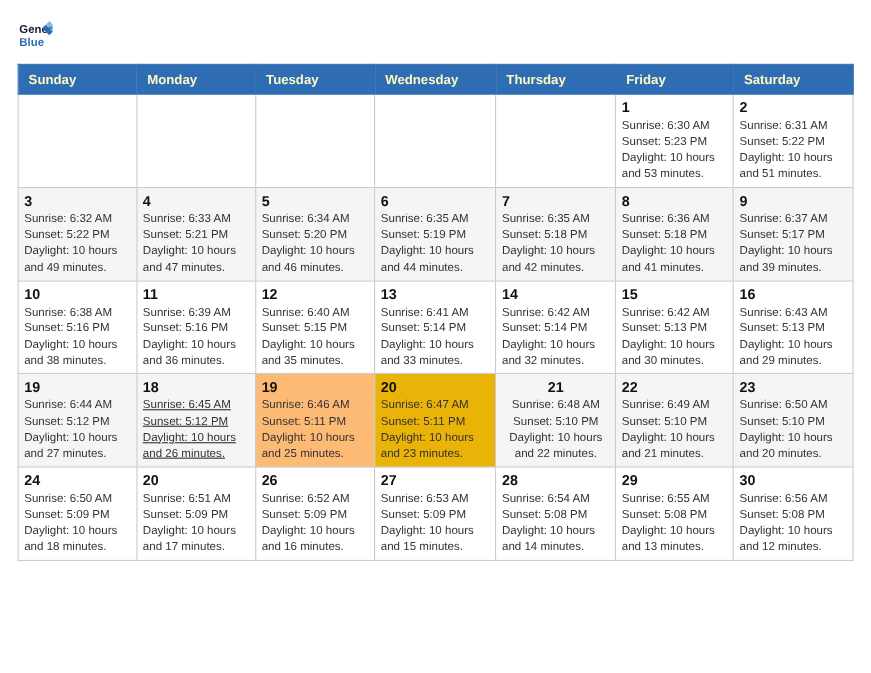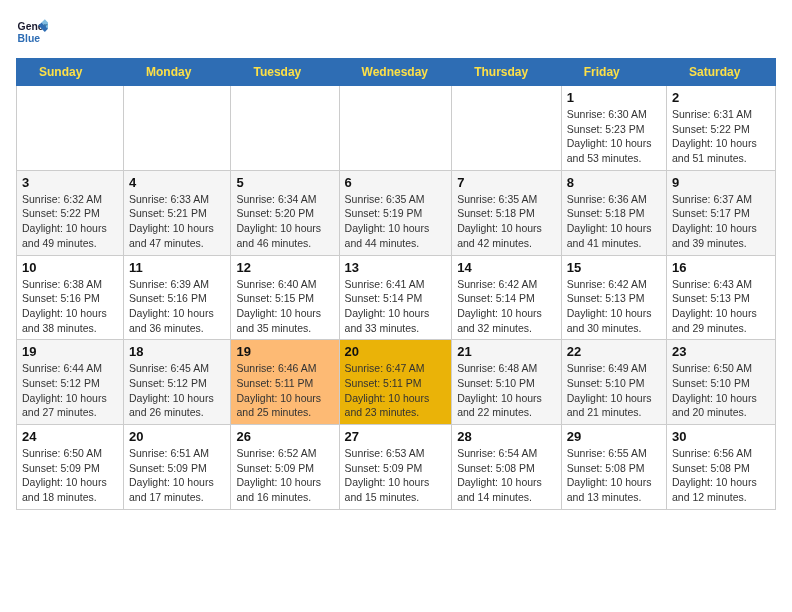--- a/index.html
+++ b/index.html
@@ -38,23 +38,23 @@
       color: #444;
       margin-top: 2px;
     }
     .calendar-table {
       width: 100%;
       border-collapse: collapse;
       font-size: 11px;
     }
     .calendar-table th {
       background-color: #2e6db4;
-      color: #fde047;
+      color: #fef9c3;
       text-align: left;
-      padding: 6px 22px;
+      padding: 6px 9px;
       font-size: 12px;
       font-weight: bold;
       border: 1px solid #2e6db4;
     }
     .calendar-table td {
       border: 1px solid #ccc;
       vertical-align: top;
       padding: 4px 5px;
       width: 113px;
       min-height: 70px;
@@ -236,40 +236,40 @@
       <tr>
         <td style="background: rgb(245, 245, 245);">
           <div class="day-number">19</div>
           <div class="day-info" style="white-space: pre-line;">Sunrise: 6:44 AM
 Sunset: 5:12 PM
 Daylight: 10 hours
 and 27 minutes.</div>
         </td>
         <td style="background: rgb(245, 245, 245);">
           <div class="day-number">18</div>
-          <div class="day-info" style="white-space: pre-line;">Sunrise: 6:45 AM
+          <div class="day-info" style="white-space: pre-line; text-decoration: underline;">Sunrise: 6:45 AM
 Sunset: 5:12 PM
 Daylight: 10 hours
 and 26 minutes.</div>
         </td>
         <td style="background: #fdba74;">
           <div class="day-number">19</div>
           <div class="day-info" style="white-space: pre-line;">Sunrise: 6:46 AM
 Sunset: 5:11 PM
 Daylight: 10 hours
 and 25 minutes.</div>
         </td>
         <td style="background: #eab308;">
           <div class="day-number">20</div>
           <div class="day-info" style="white-space: pre-line;">Sunrise: 6:47 AM
 Sunset: 5:11 PM
 Daylight: 10 hours
 and 23 minutes.</div>
         </td>
-        <td style="background: rgb(245, 245, 245);">
+        <td style="background: rgb(245, 245, 245); text-align: center;">
           <div class="day-number">21</div>
           <div class="day-info" style="white-space: pre-line;">Sunrise: 6:48 AM
 Sunset: 5:10 PM
 Daylight: 10 hours
 and 22 minutes.</div>
         </td>
         <td style="background: rgb(245, 245, 245);">
           <div class="day-number">22</div>
           <div class="day-info" style="white-space: pre-line;">Sunrise: 6:49 AM
 Sunset: 5:10 PM

